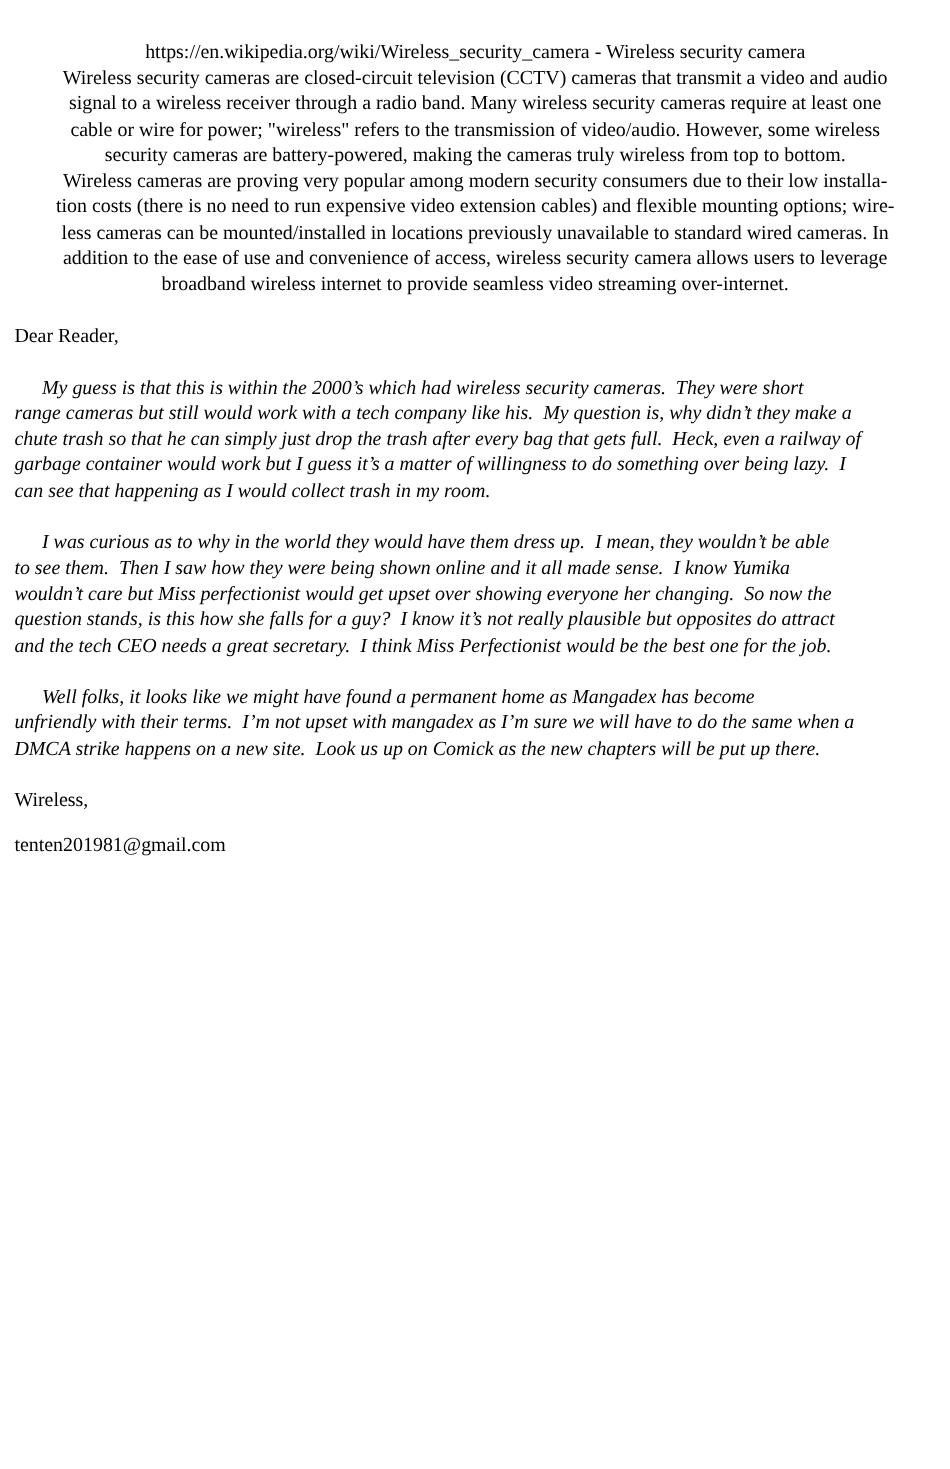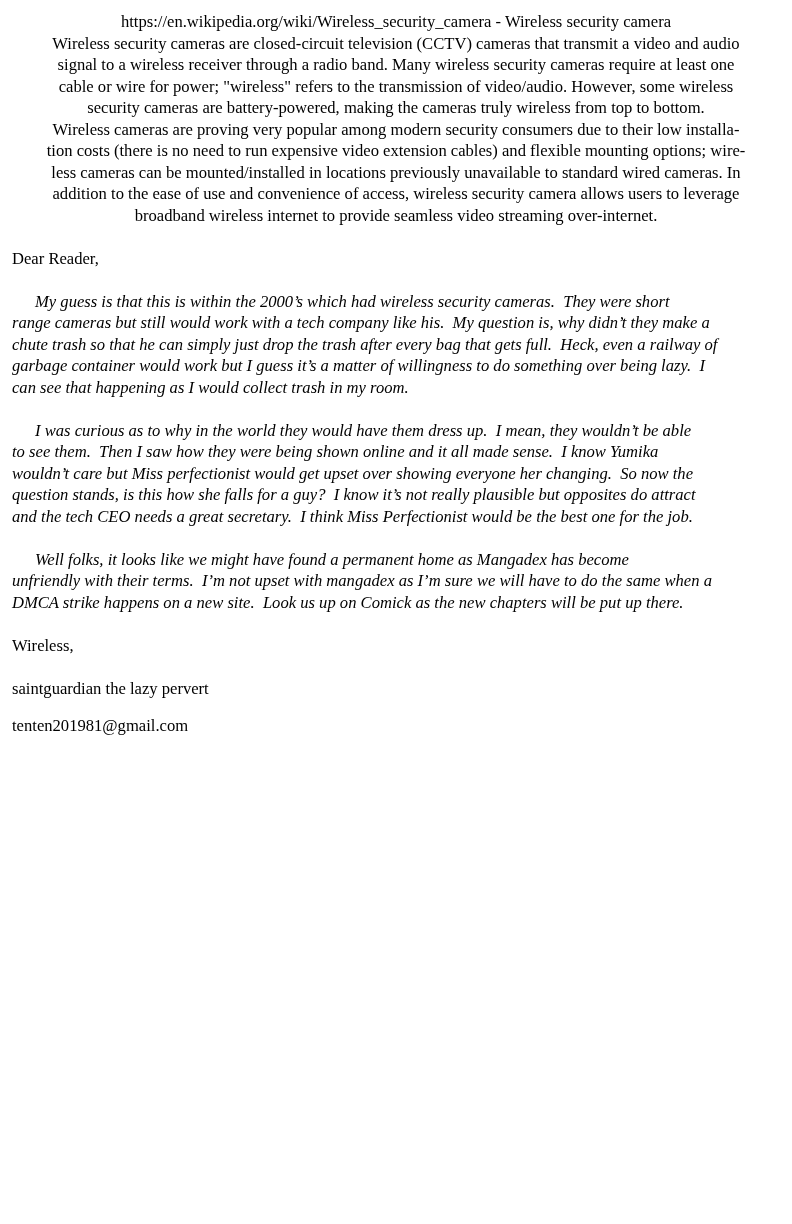--- a/index.html
+++ b/index.html
@@ -20,20 +20,21 @@
     line-height: 21.5px;
     overflow: hidden;
   }
   .prewrap {
     white-space: pre-wrap;
     margin: 0;
   }
   .excerpt {
     text-align: center;
     padding: 0 4px;
+    margin-top: 21px;
   }
   .letter {
     padding-left: 12px;
     padding-right: 5px;
   }
   .block {
     margin-top: 21.5px;
   }
   .tight {
     margin-top: 16px;
@@ -75,19 +76,18 @@
 question stands, is this how she falls for a guy?  I know it’s not really plausible but opposites do attract
 and the tech CEO needs a great secretary.  I think Miss Perfectionist would be the best one for the job.</p>
 
     <p class="prewrap block indent">Well folks, it looks like we might have found a permanent home as Mangadex has become
 unfriendly with their terms.  I’m not upset with mangadex as I’m sure we will have to do the same when a
 DMCA strike happens on a new site.  Look us up on Comick as the new chapters will be put up there.</p>
 
 
     <p class="prewrap block">Wireless,</p>
 
-    <p class="prewrap block">saintguardian the lazy pervert</p>
 
     <p class="prewrap tight">tenten201981@gmail.com</p>
 
   </div>
 
 </div>
 
 </body></html>

